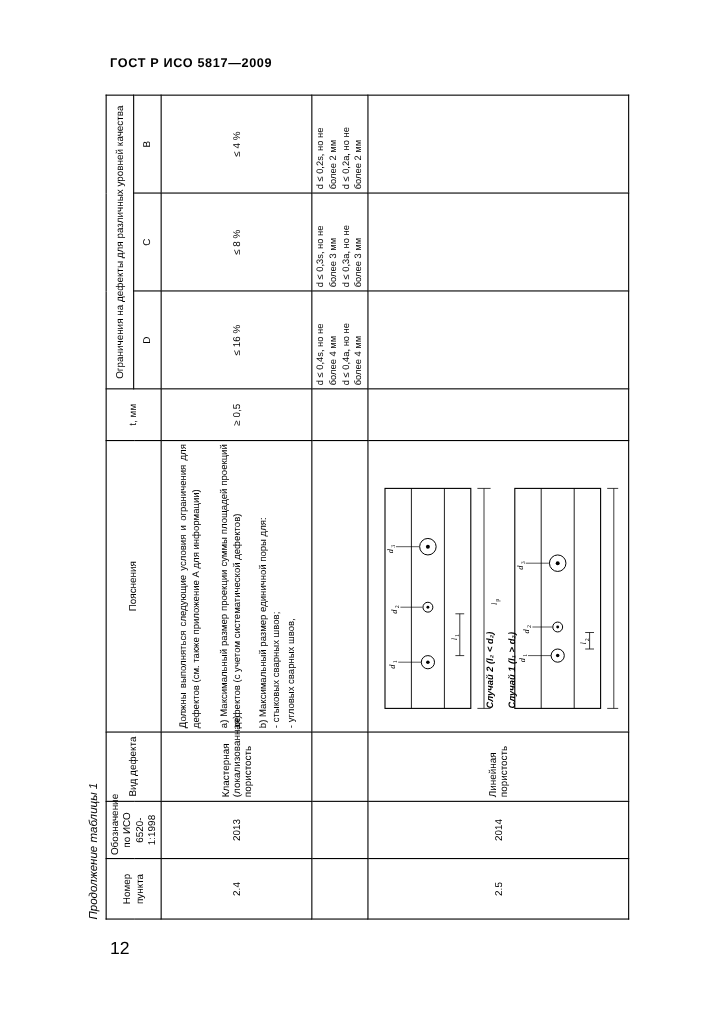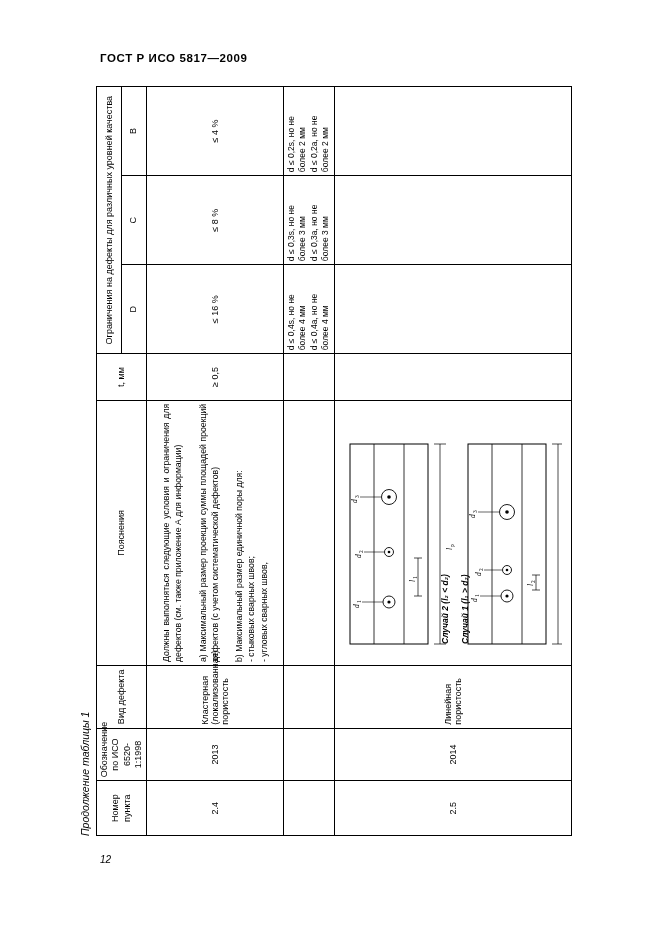--- a/index.html
+++ b/index.html
@@ -26,22 +26,21 @@
     left: 100px;
     top: 52px;
     font-size: 11.5px;
     font-weight: bold;
     letter-spacing: 0.6px;
   }
   .page-number {
     position: absolute;
     left: 100px;
     top: 854px;
-    font-size: 10px;
-    font-style: italic;
+    font-size: 16px;
   }
   
   .table-wrap {
     position: absolute;
     left: 96px;
     top: 86px;
     width: 470px;
     height: 750px;
   }
   

